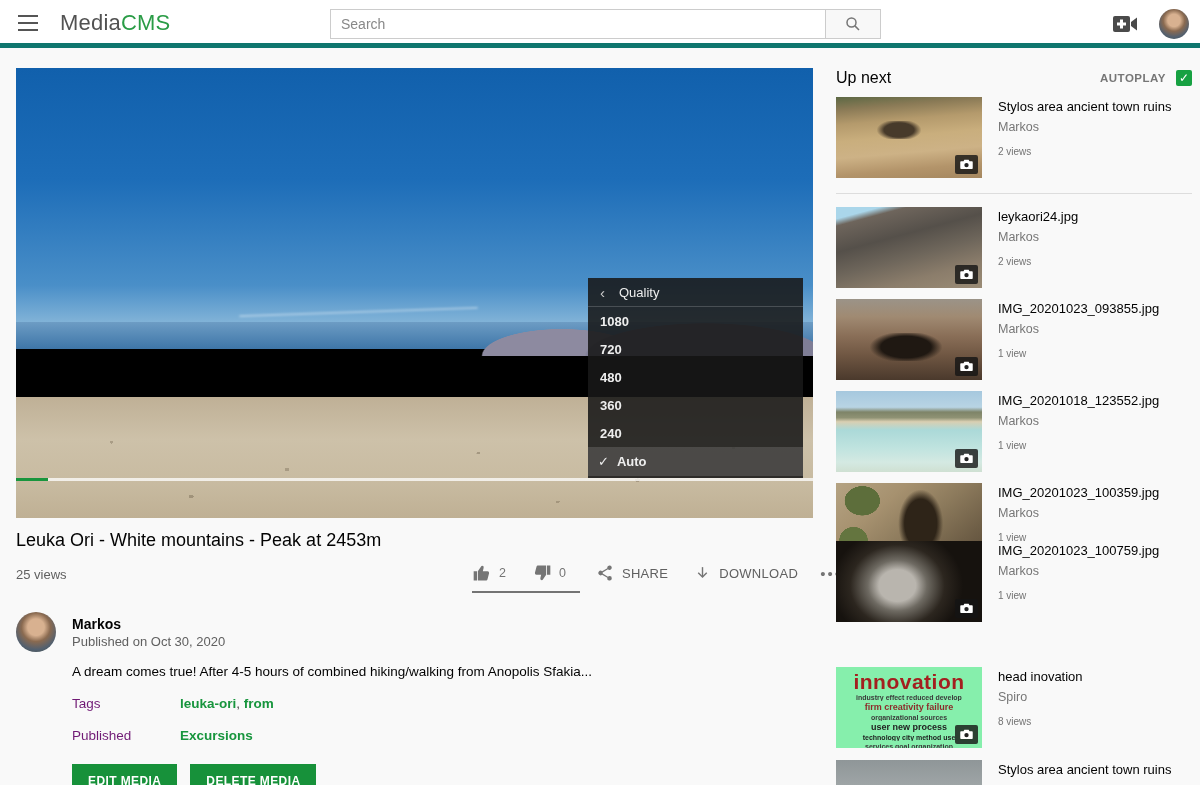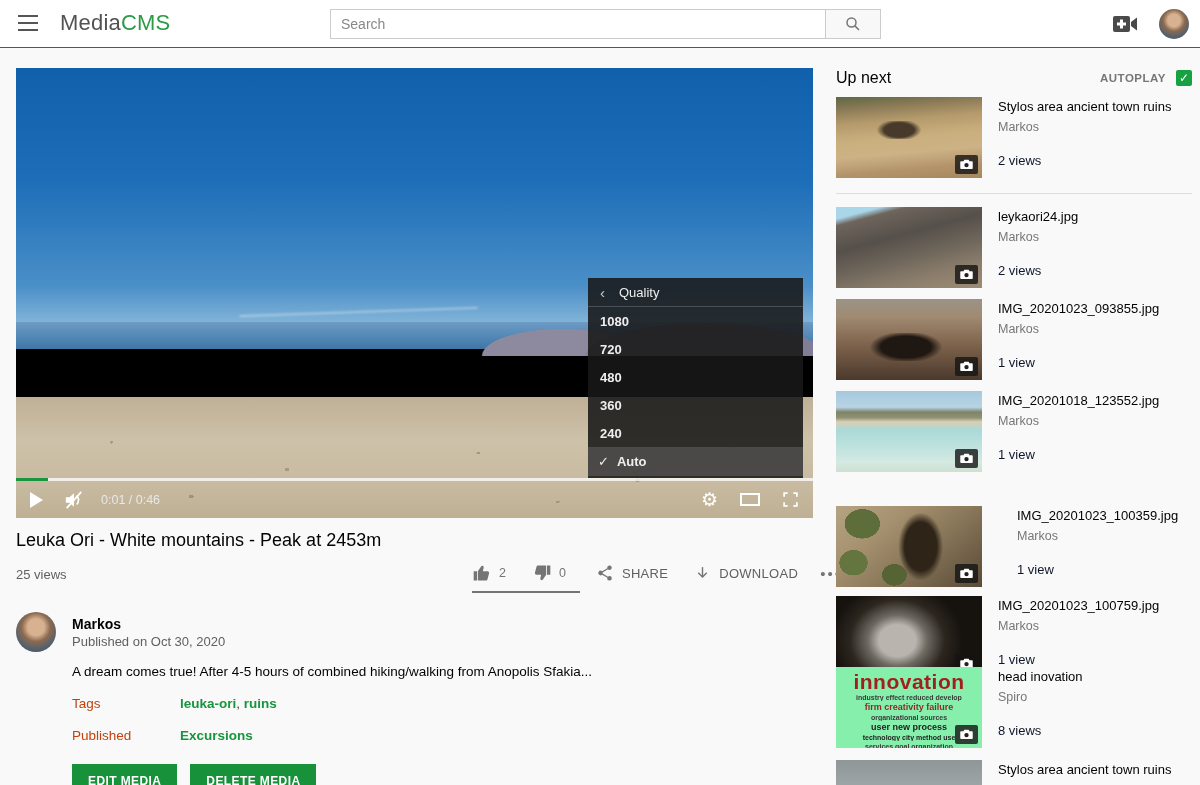--- a/index.html
+++ b/index.html
@@ -3,21 +3,21 @@
 <meta charset="utf-8">
 <style>
   * { margin:0; padding:0; box-sizing:border-box; }
   html,body { width:1200px; height:785px; }
   body {
     position:relative; overflow:hidden; background:#f9f9f9;
     font-family:"Liberation Sans", sans-serif; color:#030303;
   }
   
   .header { position:absolute; left:0; top:0; width:1200px; height:48px;
-    background:#fff; border-bottom:1px solid #0f766e; z-index:30; }
+    background:#fff; border-bottom:5px solid #0f766e; z-index:30; }
   .hamburger { position:absolute; left:18px; top:15px; width:20px; height:16px; cursor:pointer; }
   .hamburger span { display:block; height:2px; background:#555; margin-bottom:5px; }
   .logo { position:absolute; left:60px; top:10px; font-size:22px; letter-spacing:.2px; cursor:pointer; }
   .logo .m { color:#525252; }
   .logo .c { color:#2a9c46; }
   .search-wrap { position:absolute; left:330px; top:9px; width:551px; height:30px; display:flex; }
   .search-input { width:496px; height:30px; border:1px solid #ccc; padding:0 10px;
     font-size:14px; color:#333; background:#fff; outline:none; font-family:"Liberation Sans",sans-serif; }
   .search-input::placeholder { color:#888; }
   .search-btn { width:55px; height:30px; border:1px solid #ccc; border-left:none;
@@ -91,21 +91,21 @@
   .act { display:flex; align-items:center; cursor:pointer; }
   .act svg { flex:none; }
   .act .cnt { font-size:12.5px; margin-left:7px; color:#757575; }
   .act .lbl { font-size:13px; margin-left:8px; letter-spacing:.3px; color:#606060; }
   .more-dots { font-size:15px; letter-spacing:2px; color:#757575; cursor:pointer; }
   .like-underline { position:absolute; left:472px; top:591px; width:108px; height:2px; background:#747474; }
   .author-avatar { position:absolute; left:16px; top:612px; width:40px; height:40px; cursor:pointer; }
   .author-name { position:absolute; left:72px; top:616px; font-size:14px; font-weight:bold; cursor:pointer; }
   .published { position:absolute; left:72px; top:634px; font-size:13px; color:#606060; }
   .description { position:absolute; left:72px; top:664px; width:660px; font-size:13.5px; color:#030303; }
-  .meta-label { position:absolute; left:72px; font-size:13.5px; color:#c2410c; }
+  .meta-label { position:absolute; left:72px; font-size:13.5px; color:#701a75; }
   .meta-value { position:absolute; left:180px; font-size:13.5px; font-weight:bold; }
   .tag-link { color:#17953d; text-decoration:none; cursor:pointer; }
   .tag-comma { color:#444; font-weight:normal; }
   .cat-link { color:#17953d; cursor:pointer; }
   .media-buttons { position:absolute; left:72px; top:764px; display:flex; gap:13px; }
   .green-btn { background:#17913a; color:#fff; border:none; font-size:12px; font-weight:bold;
     letter-spacing:.4px; padding:10px 16px; cursor:pointer; font-family:"Liberation Sans",sans-serif; }
   
   .sb-title { position:absolute; left:836px; top:69px; font-size:16px; color:#030303; }
   .autoplay { position:absolute; left:1056px; top:70px; width:136px; display:flex;
@@ -114,21 +114,21 @@
   .checkbox { width:16px; height:16px; background:#17a142; border-radius:2px; color:#fff;
     font-size:12px; display:flex; align-items:center; justify-content:center; cursor:pointer; }
   .sb-divider { position:absolute; left:836px; top:193px; width:356px; height:1px; background:#ddd; }
   .sb-item { position:absolute; left:836px; width:356px; height:81px; display:flex; }
   .thumb { position:relative; width:146px; height:81px; flex:none; cursor:pointer; overflow:hidden; }
   .cam-badge { position:absolute; right:4px; bottom:4px; width:23px; height:19px;
     background:rgba(20,20,20,.8); border-radius:2px; display:flex; align-items:center; justify-content:center; }
   .sb-info { margin-left:16px; padding-top:1px; }
   .sb-item-title { font-size:13px; font-weight:normal; color:#030303; line-height:17px; cursor:pointer; }
   .sb-item-author { font-size:12.5px; color:#767676; margin-top:5px; }
-  .sb-item-views { font-size:13px; color:#0f172a; margin-top:19px; }
+  .sb-item-views { font-size:10px; color:#737373; margin-top:12px; }
   
   .t1 { background:linear-gradient(175deg,#5c6844 0%,#8a7a56 14%,#b49a6c 30%,#c9ae7d 48%,#cdb286 66%,#b3946a 84%,#a5875f 100%); }
   .t1::after { content:""; position:absolute; left:26%; top:30%; width:34%; height:22%;
     background:radial-gradient(60% 80% at 50% 50%, #473a2a 0 50%, rgba(71,58,42,0) 75%); }
   .t2 { background:linear-gradient(165deg,#aad6ea 0%,#aad6ea 10%,#6e655c 16%,#55504a 38%,#6e665b 58%,#8b7d6b 78%,#9b8c76 100%); }
   .t3 { background:linear-gradient(180deg,#9b9388 0%,#a08a72 22%,#8a6f58 45%,#6f5642 70%,#4a392c 100%); }
   .t3::after { content:""; position:absolute; left:22%; top:42%; width:52%; height:34%;
     background:radial-gradient(60% 70% at 50% 50%, #1f1812 0 55%, rgba(31,24,18,0) 80%); }
   .t4 { background:linear-gradient(180deg,#a6c8de 0%,#b8d4e4 20%,#7e8468 26%,#8f9274 33%,#d9cfb2 38%,#abd9d8 48%,#bfe3df 70%,#d4e9e2 88%,#cfe0d2 100%); }
   .t5 { background:linear-gradient(140deg,#b5a383 0%,#a6916f 30%,#8c7a5c 55%,#6f5f47 80%,#5a4b38 100%); }
@@ -198,45 +198,20 @@
     <div class="qm-item">240</div>
     <div class="qm-item selected">
       <span class="check">✓</span>
       <span>Auto</span>
     </div>
   </div>
 
   <div class="progress">
     <div class="played" style="width:4%"></div>
   </div>
-  <div class="controls">
-    <div class="ctrl">
-        <div class="play-tri"></div>
-      </div>
-    <div class="ctrl vol">
-      <svg width="22" height="20" viewBox="0 0 24 22" fill="#fff">
-        <polygon points="3,8 7,8 12,3.5 12,18.5 7,14 3,14"></polygon>
-        <path d="M15 6 q4 5 0 10" stroke="#fff" stroke-width="1.8" fill="none"></path>
-        <line x1="4" y1="20" x2="20" y2="2" stroke="#fff" stroke-width="2"></line>
-      </svg>
-    </div>
-    <div class="time">0:01 / 0:46</div>
-    <div class="spacer"></div>
-    <div class="ctrl gear">
-        <span>⚙</span>
-      </div>
-    <div class="ctrl">
-        <div class="theater"></div>
-      </div>
-    <div class="ctrl fullscreen">
-      <svg width="17" height="17" viewBox="0 0 24 24" fill="none" stroke="#fff" stroke-width="2.4">
-        <path d="M3 8V3h5M16 3h5v5M21 16v5h-5M8 21H3v-5"></path>
-      </svg>
-    </div>
-  </div>
 </div>
 
 <div class="video-title">Leuka Ori - White mountains - Peak at 2453m</div>
 <div class="views">25 views</div>
 
 <div class="actions">
   <div class="act" style="margin-right:26px;">
     <svg width="20" height="20" viewBox="0 0 24 24" fill="#757575">
       <path d="M2 10h4v11H2zM7 21h9.6c1 0 1.8-.6 2-1.5l1.9-7.2A2 2 0 0 0 18.6 10H13l1-4.4A1.8 1.8 0 0 0 12.2 3.4c-.5 0-1 .3-1.3.7L7 10z"></path>
     </svg>
@@ -266,21 +241,21 @@
 <div class="like-underline"></div>
 
 <div class="avatar author-avatar"></div>
 <div class="author-name">Markos</div>
 <div class="published">Published on Oct 30, 2020</div>
 <div class="description">A dream comes true! After 4-5 hours of combined hiking/walking from Anopolis Sfakia...</div>
 
 <div class="meta-label" style="top:696px;">Tags</div>
 <div class="meta-value" style="top:696px;">
   <span class="tag-link">leuka-ori</span><span class="tag-comma">,</span>
-  <span class="tag-link">ruins</span>
+  <span class="tag-link">from</span>
 </div>
 <div class="meta-label" style="top:728px;">Published</div>
 <div class="meta-value" style="top:728px;">
   <span class="cat-link">Excursions</span>
 </div>
 
 <div class="media-buttons">
   <button class="green-btn">EDIT MEDIA</button>
   <button class="green-btn">DELETE MEDIA</button>
 </div>
@@ -351,37 +326,37 @@
         </svg>
     </div>
   </div>
   <div class="sb-info">
     <div class="sb-item-title">IMG_20201018_123552.jpg</div>
     <div class="sb-item-author">Markos</div>
     <div class="sb-item-views">1 view</div>
   </div>
 </div>
 
-<div class="sb-item" style="top:506px;gap:19px;">
+<div class="sb-item" style="top:483px;">
   <div class="thumb t5">
     <div class="cam-badge">
       <svg width="13" height="11" viewBox="0 0 24 20" fill="#fff">
           <path d="M8 1 6.5 4H2a1.5 1.5 0 0 0-1.5 1.5V17A1.5 1.5 0 0 0 2 18.5h20A1.5 1.5 0 0 0 23.5 17V5.5A1.5 1.5 0 0 0 22 4h-4.5L16 1z"></path>
           <circle cx="12" cy="11" r="4" fill="#222"></circle>
         </svg>
     </div>
   </div>
   <div class="sb-info">
     <div class="sb-item-title">IMG_20201023_100359.jpg</div>
     <div class="sb-item-author">Markos</div>
     <div class="sb-item-views">1 view</div>
   </div>
 </div>
 
-<div class="sb-item" style="top:596px;">
+<div class="sb-item" style="top:541px;">
   <div class="thumb t6">
     <div class="cam-badge">
       <svg width="13" height="11" viewBox="0 0 24 20" fill="#fff">
           <path d="M8 1 6.5 4H2a1.5 1.5 0 0 0-1.5 1.5V17A1.5 1.5 0 0 0 2 18.5h20A1.5 1.5 0 0 0 23.5 17V5.5A1.5 1.5 0 0 0 22 4h-4.5L16 1z"></path>
           <circle cx="12" cy="11" r="4" fill="#222"></circle>
         </svg>
     </div>
   </div>
   <div class="sb-info">
     <div class="sb-item-title">IMG_20201023_100759.jpg</div>

